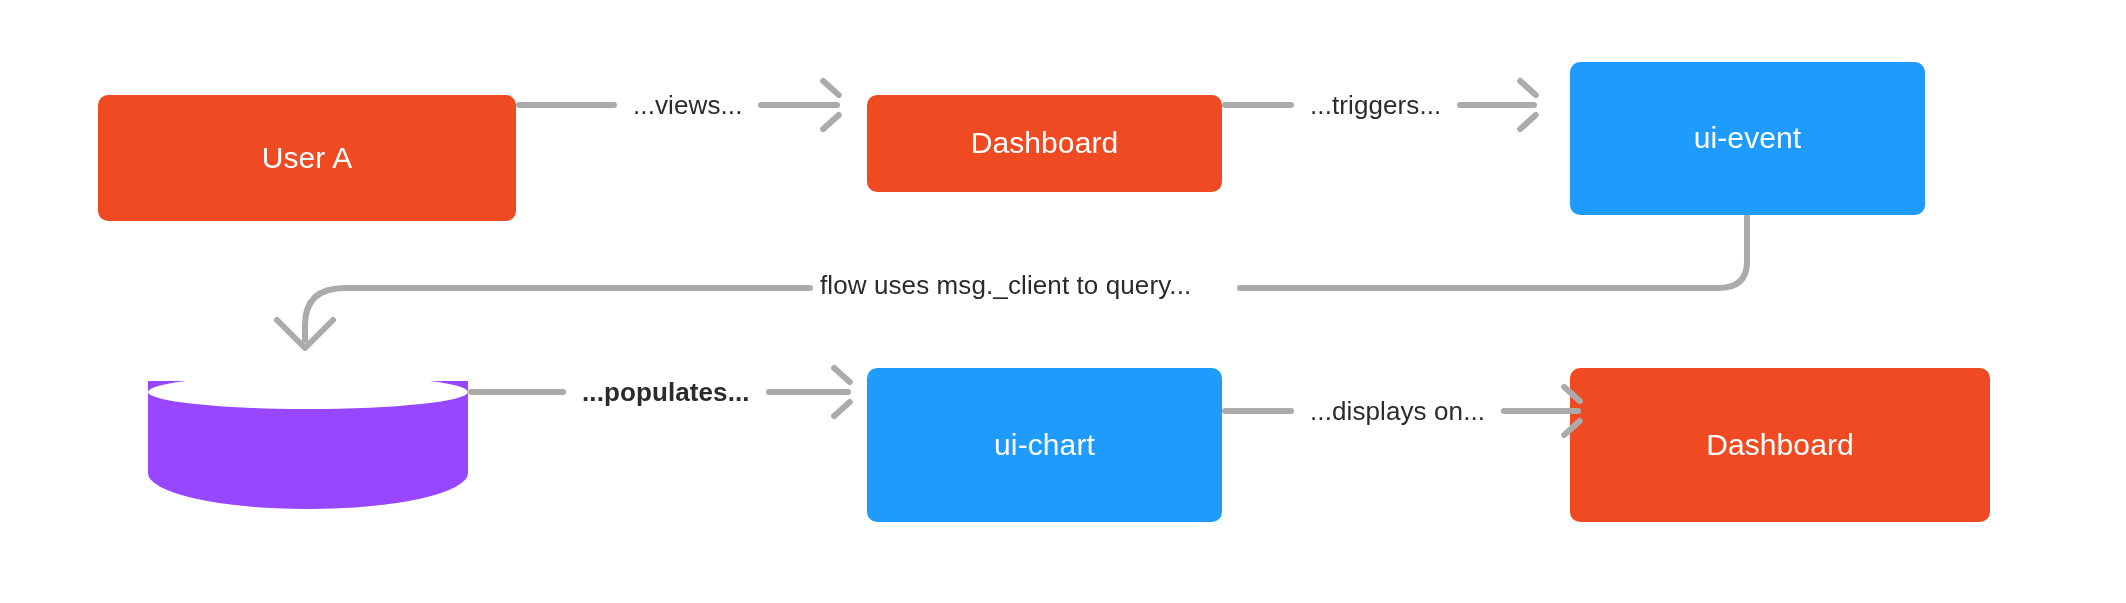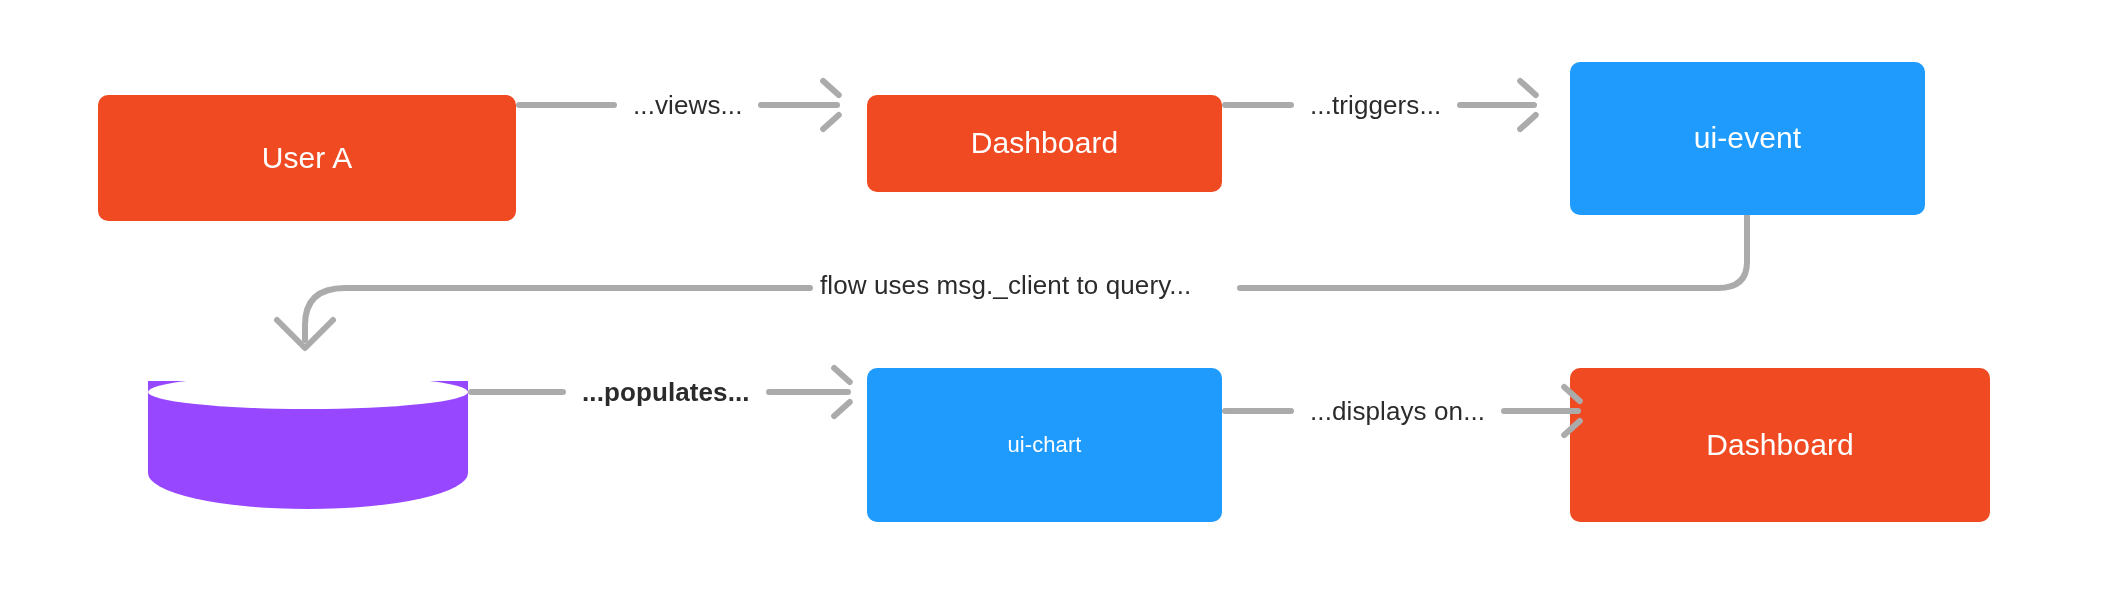--- a/index.html
+++ b/index.html
@@ -36,21 +36,21 @@
   }
   .node .line1,
   .node .line2 {
     display: block;
     white-space: nowrap;
   }
 
   #node-user-a      { left: 98px;   top: 95px;  width: 418px; height: 126px;  font-size: 30px; text-align: right; }
   #node-dashboard-1 { left: 867px;  top: 95px;  width: 355px; height: 97px;  font-size: 30px; }
   #node-ui-event    { left: 1570px; top: 62px;  width: 355px; height: 153px; font-size: 30px; }
-  #node-ui-chart    { left: 867px;  top: 368px; width: 355px; height: 154px; font-size: 22px; }
+  #node-ui-chart    { left: 867px;  top: 368px; width: 355px; height: 154px; font-size: 30px; }
   #node-dashboard-2 { left: 1570px; top: 368px; width: 420px; height: 154px; font-size: 30px; }
 
   
   #node-database {
     position: absolute;
     left: 148px;
     top: 352px;
     width: 320px;
     height: 186px;
   }

